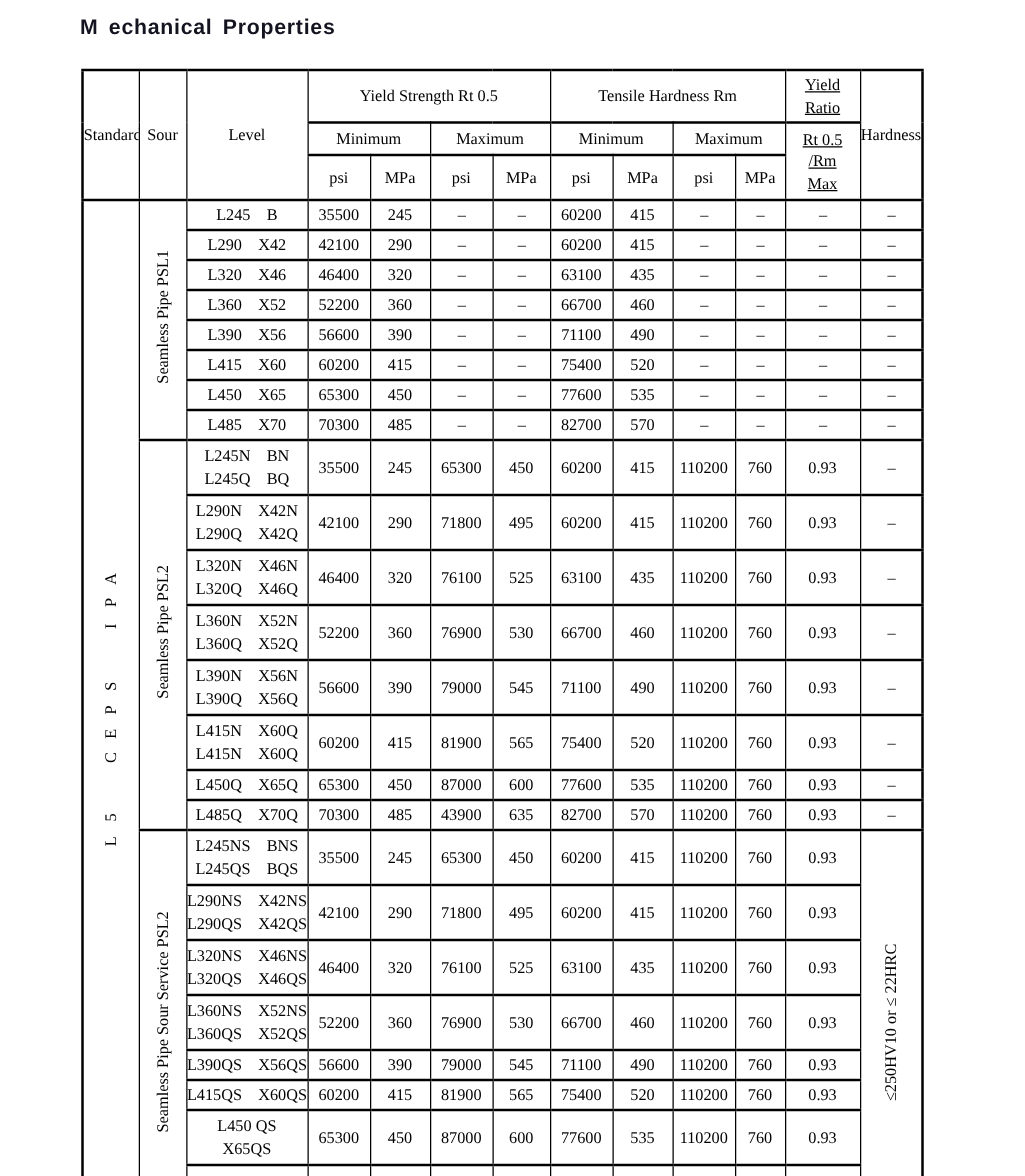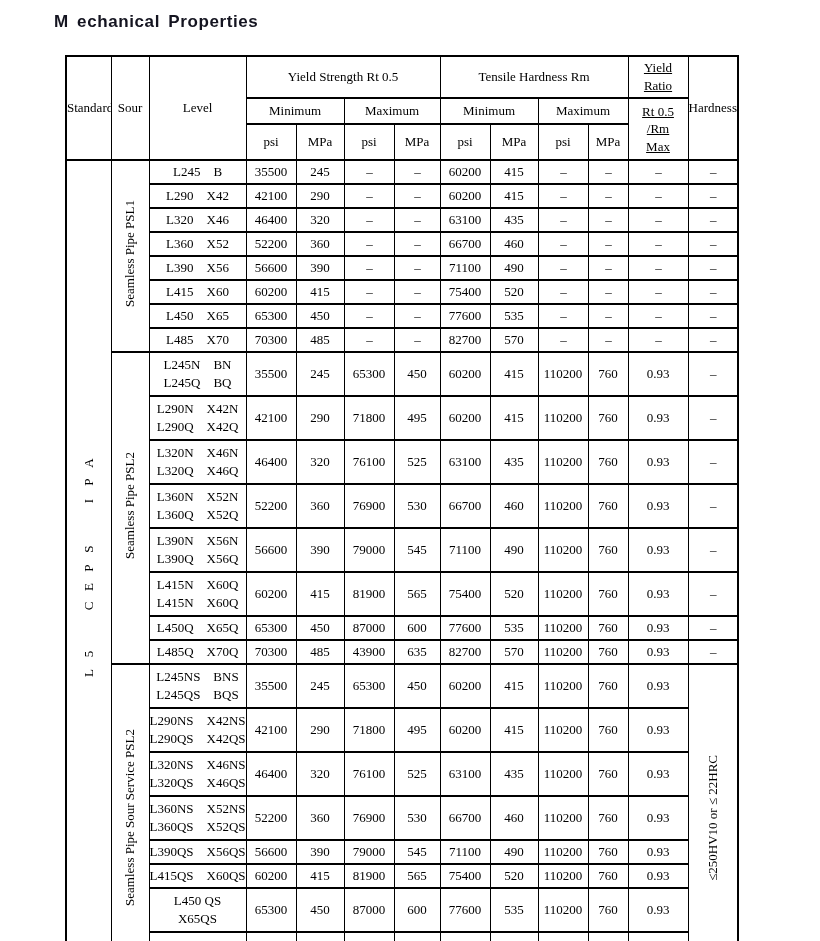--- a/index.html
+++ b/index.html
@@ -1,21 +1,21 @@
 <!DOCTYPE html>
 <html><head>
 <meta charset="utf-8">
 <style>
   html,body{margin:0;padding:0;background:#ffffff;}
   body{
     width:820px;height:941px;position:relative;overflow:hidden;
     font-family:"Liberation Serif",serif;color:#000;
   }
   .page-title{
-    position:absolute;left:54px;top:12px;
+    position:absolute;left:64px;top:12px;
     font-family:"Liberation Sans",sans-serif;
     font-size:17px;font-weight:bold;color:#141420;
     letter-spacing:0.6px;word-spacing:3px;white-space:pre;
   }
   table.props{
     position:absolute;left:65px;top:55px;
     border-collapse:collapse;table-layout:fixed;
     width:673px;
     font-size:13px;
   }

